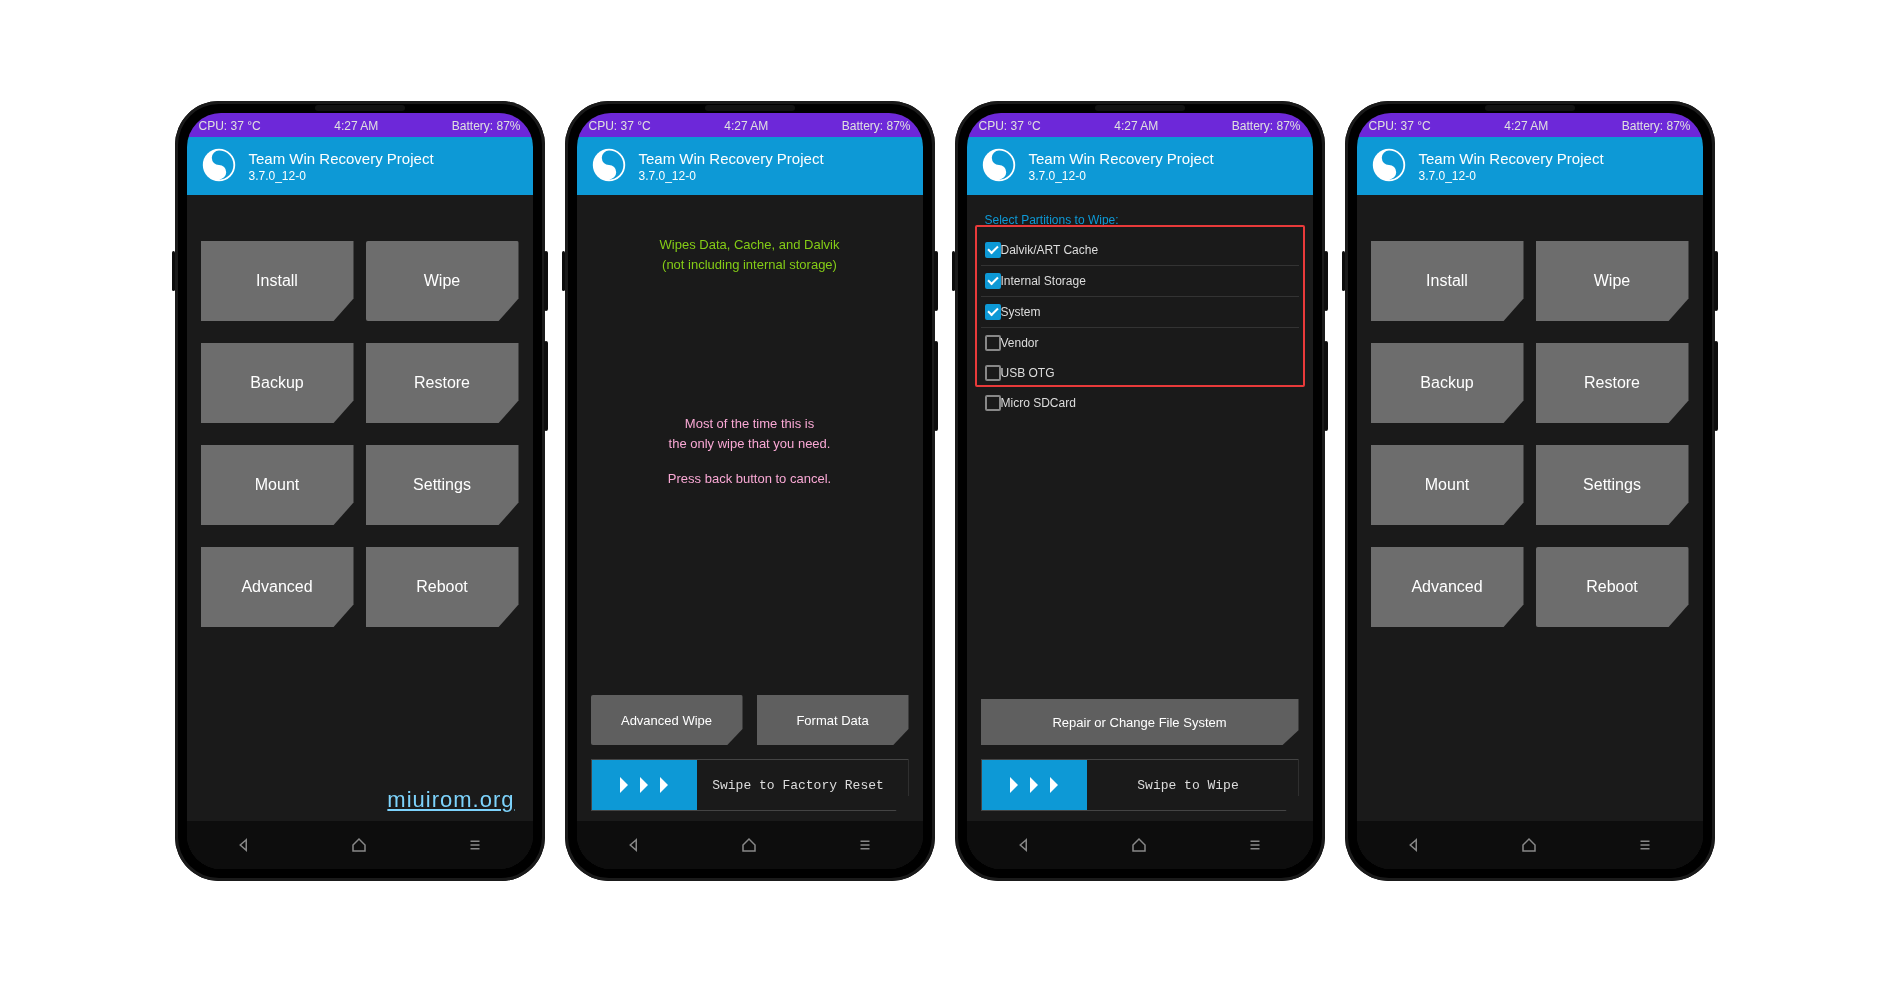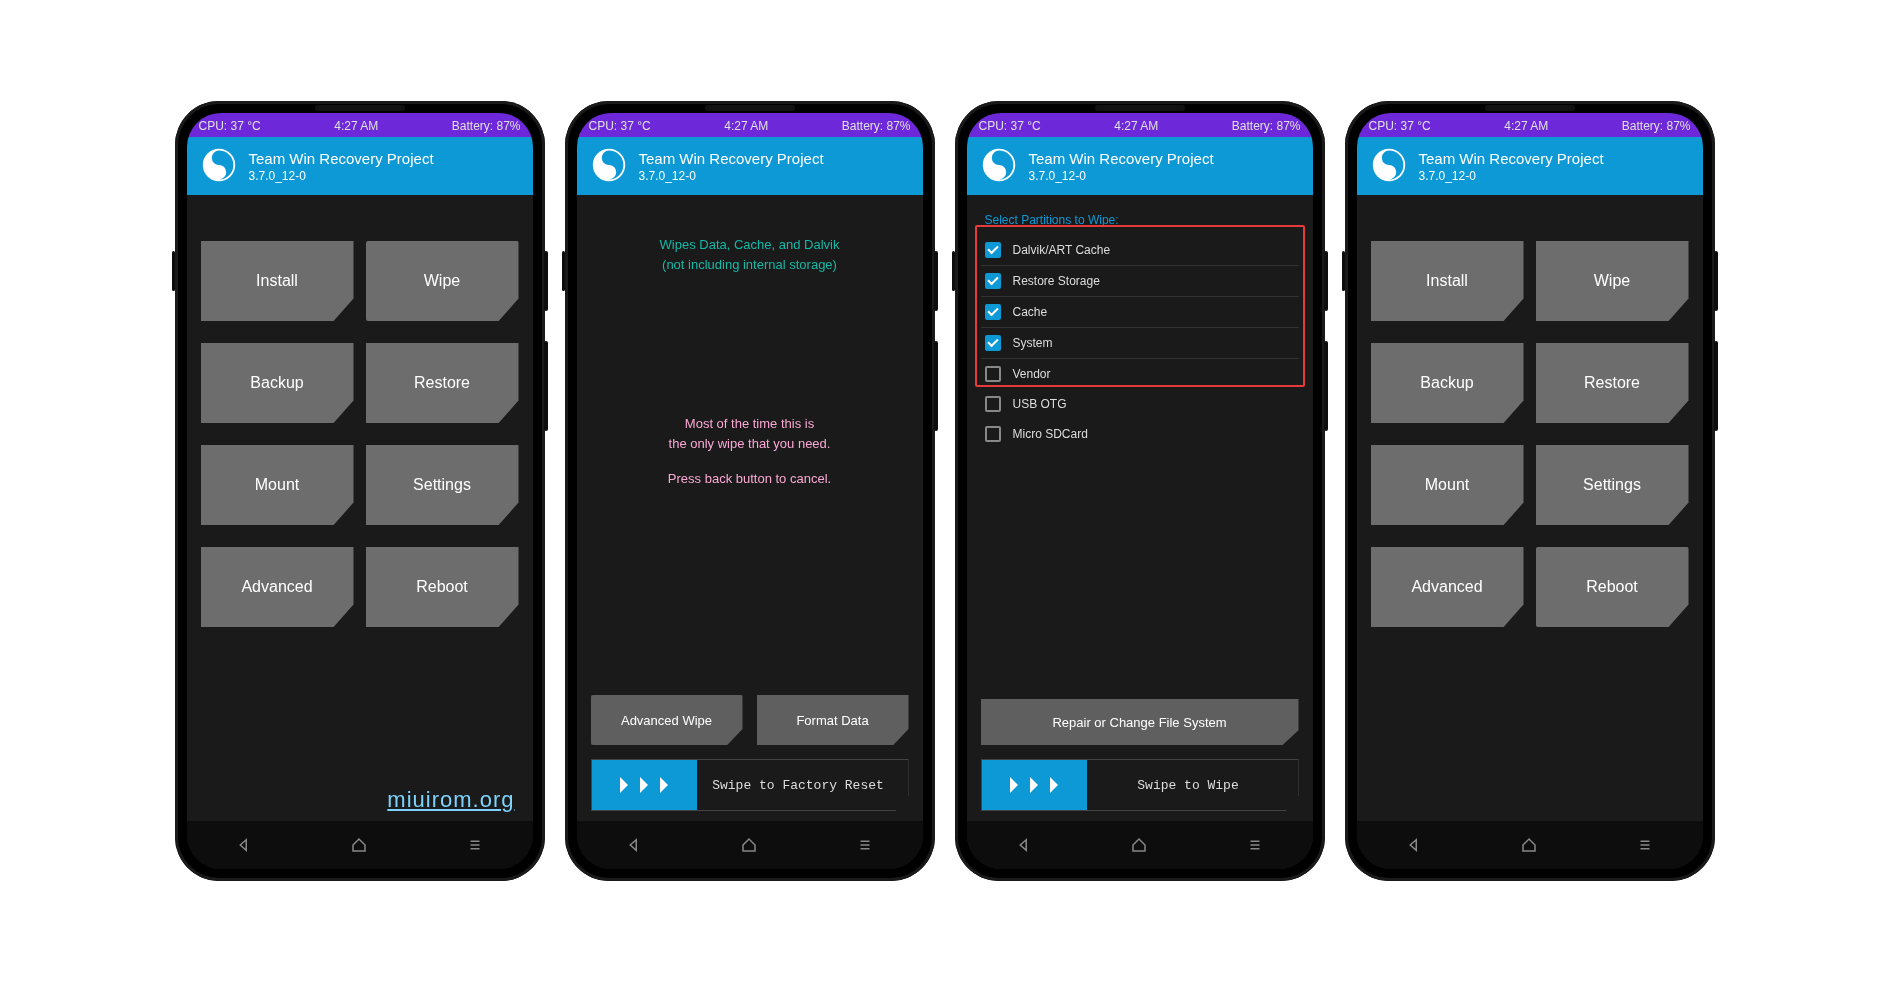--- a/index.html
+++ b/index.html
@@ -133,21 +133,21 @@
   outline: 2px solid #e83a3a;
   outline-offset: 2px;
   border-radius: 2px;
 }
 .infotext {
   text-align: center;
   font-size: 13px;
   line-height: 1.5;
   margin-top: 30px;
 }
-.infotext.blue { color: #14b8a6; }
+.infotext.blue { color: #84cc16; }
 .infotext.white { color: #f9a8d4; margin-top: 140px; }
 .swipe {
   margin-top: 14px;
   height: 52px;
   border: 1px solid #444;
   position: relative;
   display: flex;
   align-items: center;
   clip-path: polygon(0 0, 100% 0, 100% 70%, 96% 100%, 0 100%);
   font-family: Liberation Mono, monospace;
@@ -182,21 +182,21 @@
   color: #0d99d6;
   font-size: 12px;
   padding: 8px 4px 8px;
 }
 .checklist { display: flex; flex-direction: column; }
 .checkrow {
   display: flex;
   align-items: center;
   padding: 7px 4px;
   border-bottom: 1px solid #333;
-  gap: 12px;
+  gap: 0;
   cursor: pointer;
 }
 .checkrow:nth-last-child(-n+3) { border-bottom: none; }
 .cbox {
   width: 16px;
   height: 16px;
   border: 2px solid #888;
   border-radius: 2px;
   flex-shrink: 0;
 }
@@ -390,25 +390,21 @@
     </div>
     <div class="content hl-box-wrap">
       <div class="section-label">Select Partitions to Wipe:</div>
       <div class="checklist" id="checklist">
           <div class="checkrow">
             <div class="cbox checked"></div>
             <span>Dalvik/ART Cache</span>
           </div>
           <div class="checkrow">
             <div class="cbox checked"></div>
-            <span>Restore Storage</span>
-          </div>
-          <div class="checkrow">
-            <div class="cbox checked"></div>
-            <span>Cache</span>
+            <span>Internal Storage</span>
           </div>
           <div class="checkrow">
             <div class="cbox checked"></div>
             <span>System</span>
           </div>
           <div class="checkrow">
             <div class="cbox"></div>
             <span>Vendor</span>
           </div>
           <div class="checkrow">

